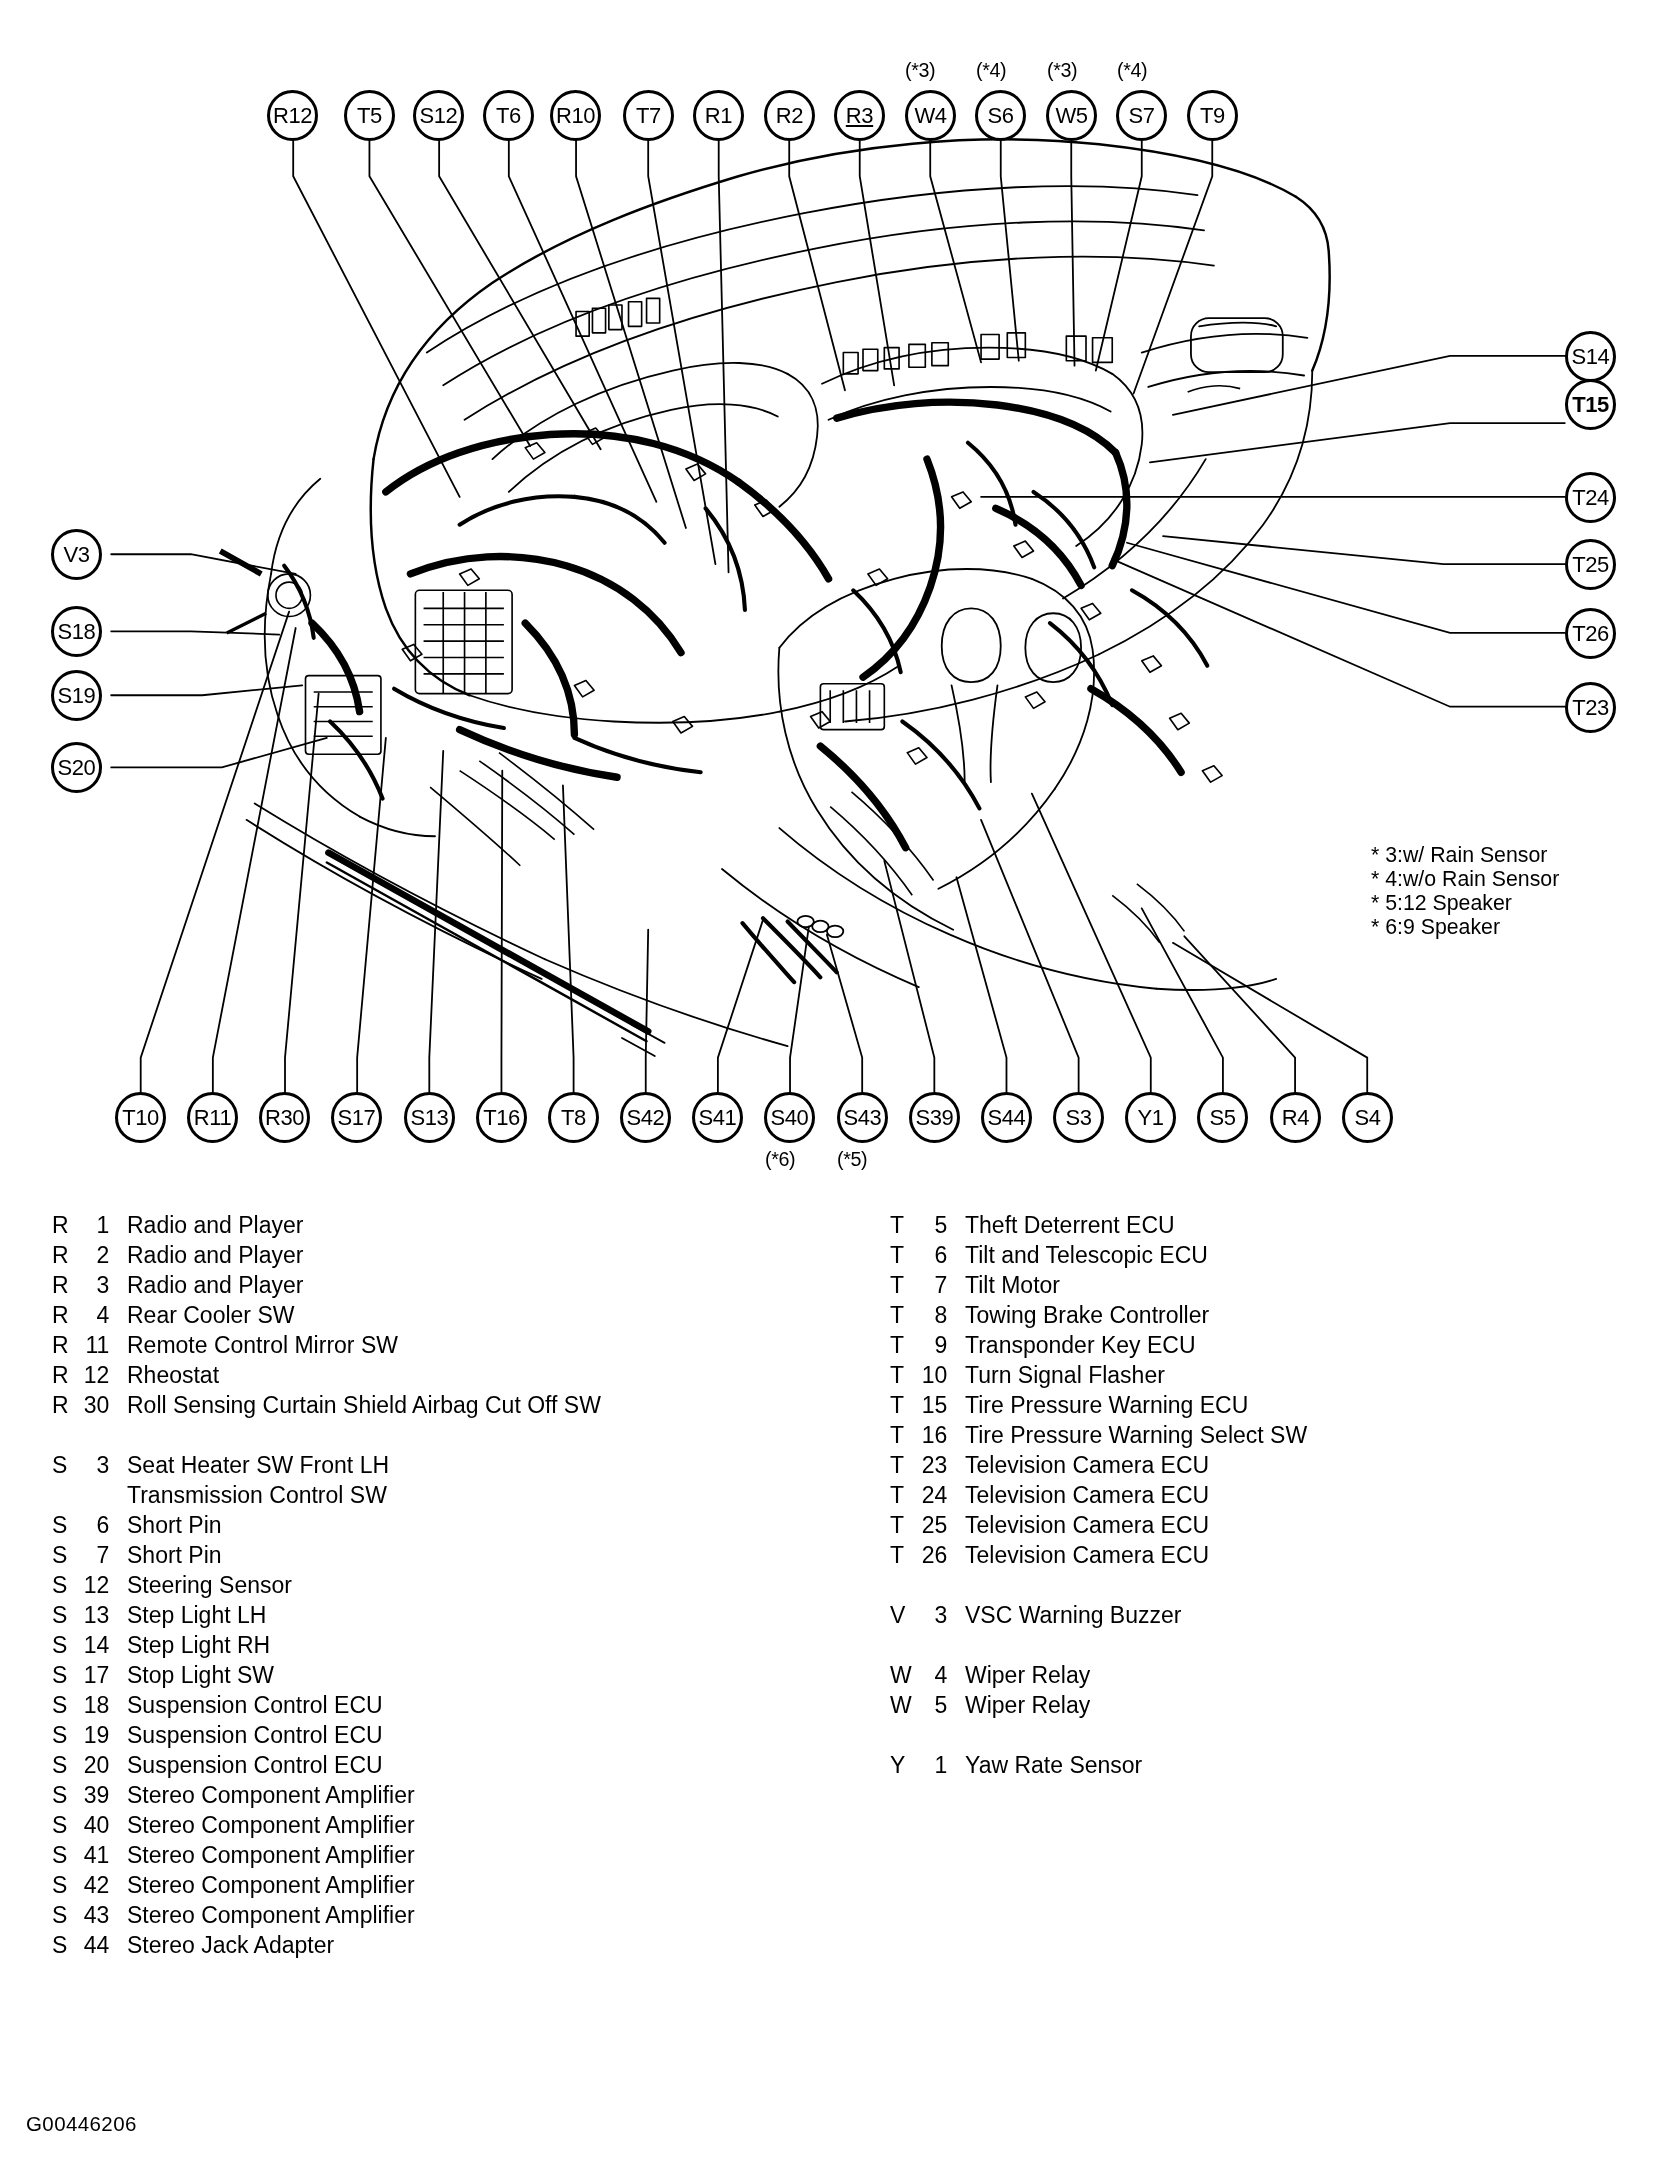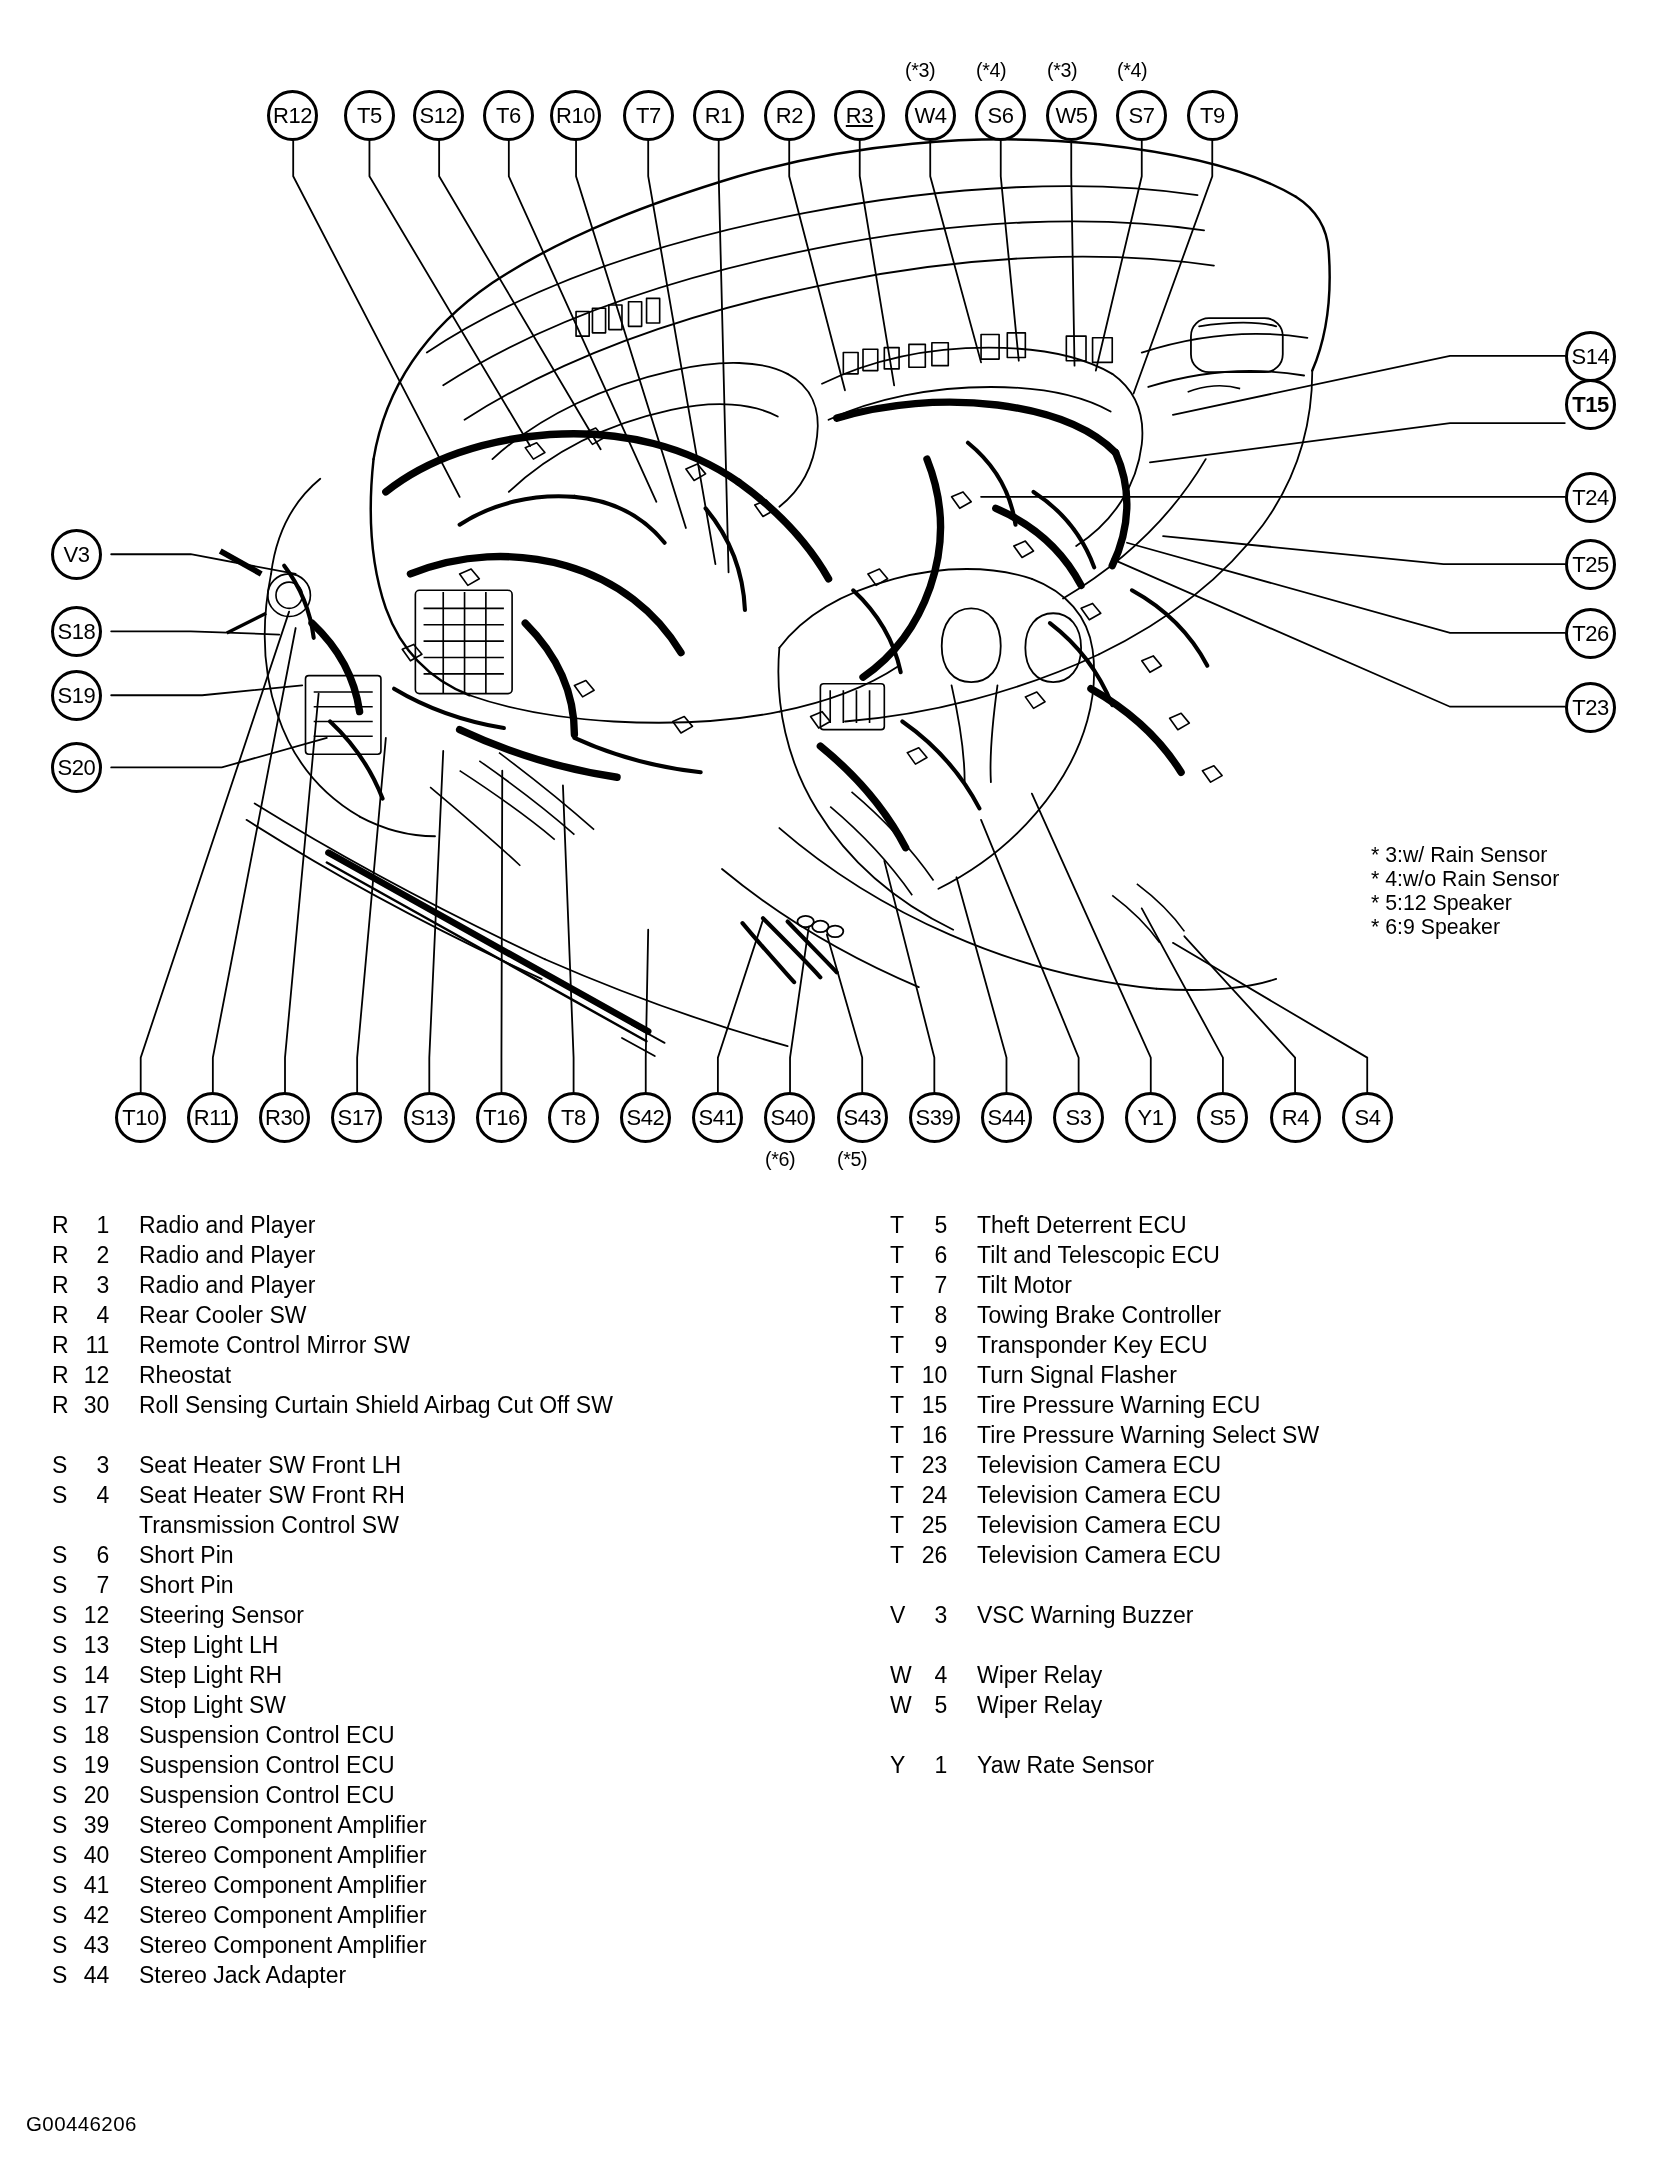--- a/index.html
+++ b/index.html
@@ -95,21 +95,20 @@
     width: 75px;
     flex: 0 0 75px;
     font-size: 23px;
     letter-spacing: 0px;
   }
   .legend-code .cl { display: inline-block; width: 21.3px; }
   .legend-code .cn { display: inline-block; text-align: right; width: 36px; }
   .legend-desc {
     font-size: 23px;
     letter-spacing: 0px;
-    margin-left: 12px;
   }
   .legend-row.continuation .legend-code { visibility: hidden; }
   .legend-gap { height: 30px; }
 
   #image-code {
     position: absolute;
     left: 26px;
     top: 2112px;
     font-size: 20.5px;
     letter-spacing: 0.4px;
@@ -512,24 +511,20 @@
       </div>
       <div class="legend-row">
         <div class="legend-code"><span class="cl">R</span><span class="cn">30</span></div>
         <div class="legend-desc">Roll Sensing Curtain Shield Airbag Cut Off SW</div>
       </div>
       <div class="legend-gap"></div>
       <div class="legend-row">
         <div class="legend-code"><span class="cl">S</span><span class="cn">3</span></div>
         <div class="legend-desc">Seat Heater SW Front LH</div>
       </div>
-      <div class="legend-row">
-        <div class="legend-code"><span class="cl">S</span><span class="cn">4</span></div>
-        <div class="legend-desc">Seat Heater SW Front RH</div>
-      </div>
       <div class="legend-row continuation">
         <div class="legend-code"></div>
         <div class="legend-desc">Transmission Control SW</div>
       </div>
       <div class="legend-row">
         <div class="legend-code"><span class="cl">S</span><span class="cn">6</span></div>
         <div class="legend-desc">Short Pin</div>
       </div>
       <div class="legend-row">
         <div class="legend-code"><span class="cl">S</span><span class="cn">7</span></div>

